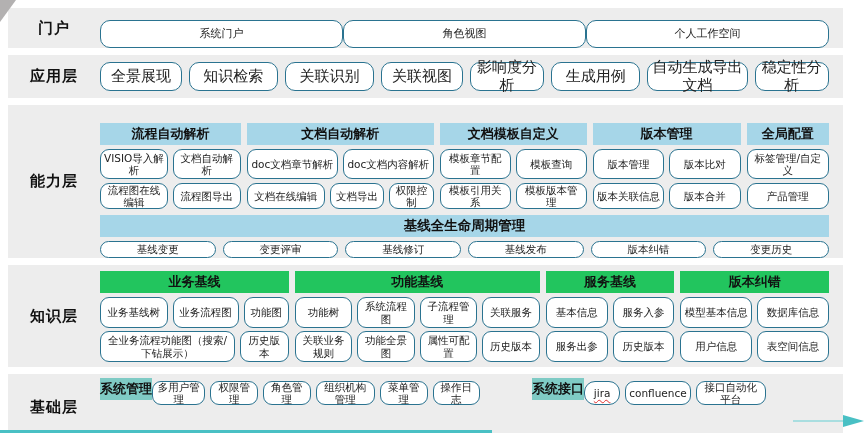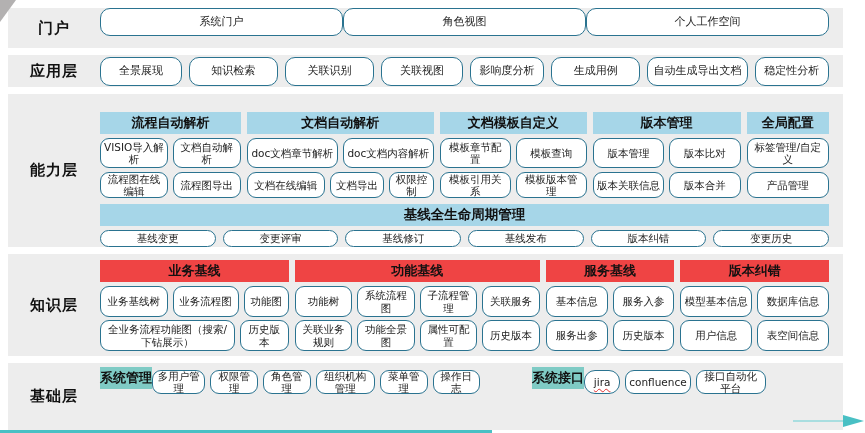--- a/index.html
+++ b/index.html
@@ -11,32 +11,32 @@
   .band-label { flex:0 0 92px; display:flex; align-items:center; justify-content:center;
                 font-weight:bold; font-size:15px; color:#111; letter-spacing:1px; }
   .band-content { flex:1; padding:0 14px 0 0; display:flex; flex-direction:column; justify-content:center; }
 
   .btn { background:#fff; border:1.6px solid #2a7390; border-radius:9px;
          display:flex; align-items:center; justify-content:center; text-align:center;
          font-size:10.5px; line-height:1.15; color:#222; padding:1px 3px; cursor:default; }
   .hdr { font-weight:bold; font-size:13px; height:22px; flex:0 0 auto;
          display:flex; align-items:center; justify-content:center; color:#111; }
   .hdr-blue { background:#a6d6e8; }
-  .hdr-gray { background:#ef4444; }
+  .hdr-gray { background:#22c55e; }
   .hdr-teal { background:#7fcbc5; }
 
   
   .band-portal { height:40px; }
-  .band-portal .band-content { flex-direction:row; align-items:flex-start; }
+  .band-portal .band-content { flex-direction:row; align-items:flex-end; }
   .band-portal .btn { height:28px; flex:1; font-size:11px; border-radius:10px; }
 
   
-  .band-app { height:32px; }
+  .band-app { height:43px; }
   .band-app .band-content { flex-direction:row; gap:7px; align-items:center; }
-  .band-app .btn { height:29px; font-size:11px; border-radius:10px; }
+  .band-app .btn { height:29px; font-size:15px; border-radius:10px; }
 
   
   .band-cap { height:153px; }
   .band-cap .band-content { justify-content:flex-start; padding-top:18px; }
   .group-row { display:flex; gap:6px; }
   .cap-group { display:flex; flex-direction:column; }
   .grid-row { display:flex; gap:5px; }
   .band-cap .grid-row.r1 { height:30px; margin-top:4px; }
   .band-cap .grid-row.r2 { height:26px; margin-top:4px; }
   .band-cap .grid-row .btn { flex:1; }

